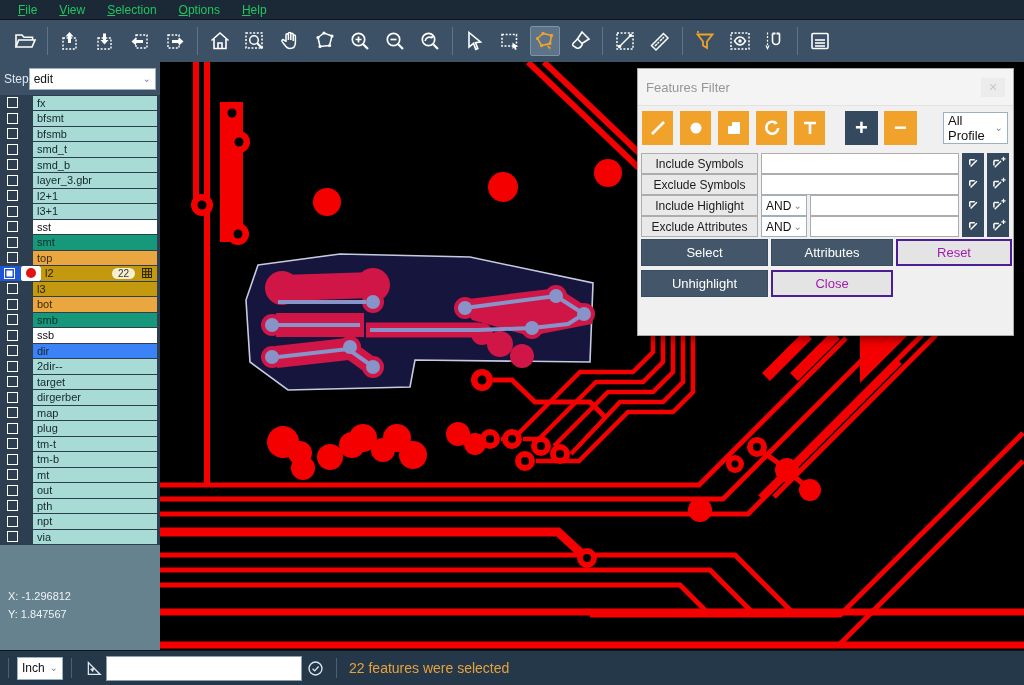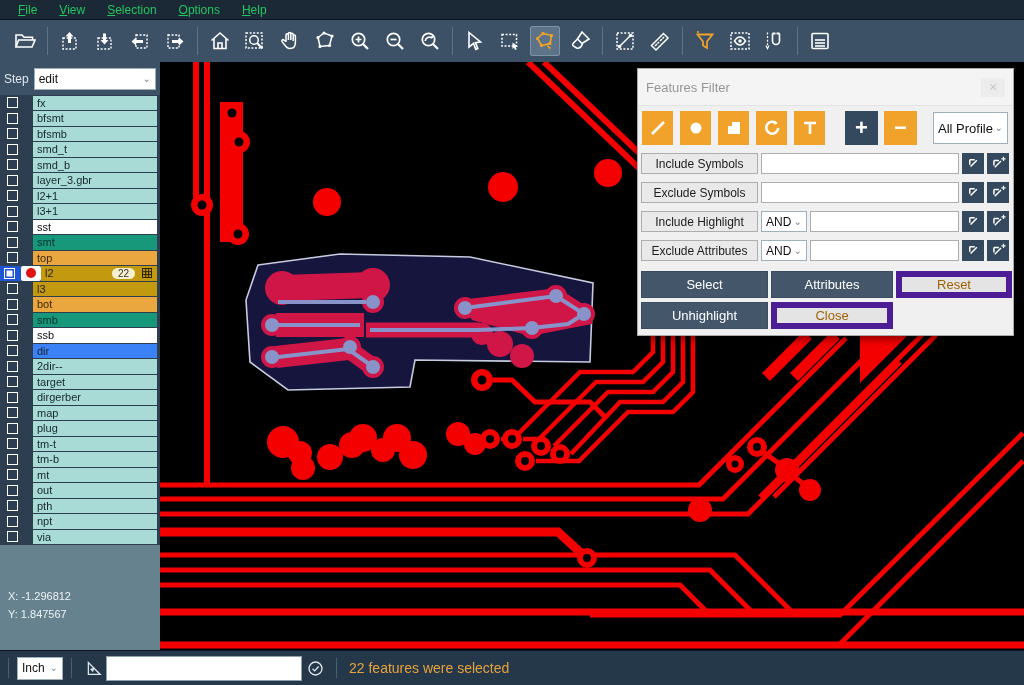--- a/index.html
+++ b/index.html
@@ -23,21 +23,21 @@
   .tb-group{display:flex;align-items:center;gap:5px;padding:0 5px}
   .tb-sep{width:1px;height:28px;background:#5f7487;margin:0 2px}
   .tb-btn{width:30px;height:30px;display:flex;align-items:center;justify-content:center;
     color:#fff;background:transparent;border:1px solid transparent;border-radius:2px}
   .tb-btn svg{width:24px;height:24px;display:block}
   .tb-btn.active{background:#5d7488;border-color:#7e93a5}
   .tb-btn.accent{color:var(--accent)}
 
   
   .sidebar{position:absolute;left:0;top:62px;width:160px;height:588px;background:#2c3e50;overflow:hidden}
-  .step-row{height:33px;background:var(--bar-bg);display:flex;align-items:center;padding:0 4px;gap:5px}
+  .step-row{height:33px;background:var(--bar-bg);display:flex;align-items:center;padding:0 4px;}
   .step-label{color:#dfe7ee;font-size:12px}
   .combo{background:#fff;border:1px solid #9fb0bd;height:22px;display:flex;align-items:center;
     justify-content:space-between;padding:0 4px;font-size:12px;color:#111;flex:1}
   .combo .chev{color:#7c8a95;font-size:10px;line-height:1}
   .layer-rows{padding-right:3px}
   .layer-group{margin-bottom:0}
   .layer-row{height:15.5px;display:flex;align-items:center}
   .cb-cell{width:33px;height:14.5px;display:flex;align-items:center;background:#2c3e50}
   .cb{width:11px;height:11px;border:1.5px solid #fff;margin-left:7px;background:transparent}
   .cb.checked{background:#fff;box-shadow:inset 0 0 0 1.5px #1e56d6}
@@ -69,36 +69,36 @@
   .dlg-close{width:24px;height:19px;background:#ececec;color:#c9c9c9;font-size:11px;
     display:flex;align-items:center;justify-content:center}
   .type-row{display:flex;align-items:center;padding:5px 5px 5px 4px}
   .type-btn{width:31px;height:34px;background:var(--accent);display:flex;align-items:center;
     justify-content:center;margin-right:7px}
   .type-btn svg{width:20px;height:20px}
   .pm-btn{width:33px;height:34px;display:flex;align-items:center;justify-content:center;
     font-size:22px;font-weight:bold;color:#fff}
   .pm-plus{background:var(--panel-dark);margin-left:13px}
   .pm-minus{background:var(--accent);margin-left:6px}
-  .profile-combo{margin-left:16px;width:84px;height:32px;font-size:13px}
+  .profile-combo{margin-left:26px;width:84px;height:32px;font-size:13px}
   .filter-rows{padding:3px 4px 0 3px}
-  .f-row{display:flex;align-items:center;height:21px;margin-bottom:8px}
+  .f-row{display:flex;align-items:center;height:21px;margin-bottom:0}
   .f-label{width:117px;height:21px;background:#e9e9e9;border:1px solid #adadad;
     display:flex;align-items:center;justify-content:center;font-size:12px;color:#1c1c1c}
   .f-and{width:46px;height:21px;margin-left:3px;flex:none}
   .f-input{flex:1;height:21px;border:1px solid #adadad;background:#fff;margin-left:3px;
     font-size:12px;padding:0 4px;min-width:0}
   .f-arrow{width:22px;height:21px;background:var(--panel-dark);margin-left:3px;flex:none;
     display:flex;align-items:center;justify-content:center}
   .f-arrow svg{width:15px;height:15px}
   .action-grid{display:grid;grid-template-columns:127px 122px 116px;grid-auto-rows:27px;
     gap:4px 3px;padding:2px 4px 0 3px}
   .act-btn{display:flex;align-items:center;justify-content:center;font-size:13px}
   .act-dark{background:#44576a;color:#fff;border:1px solid #3a4c5d}
-  .act-light{background:#e4e4e4;color:#a16207;border:6px solid #4c1d95}
+  .act-light{background:#e4e4e4;color:#a21caf;border:2px solid #4c1d95}
 
   
   .statusbar{position:absolute;left:0;top:650px;width:1024px;height:35px;background:#24384a;
     display:flex;align-items:center;border-top:1px solid #0d151d}
   .sb-sep{width:1px;height:20px;background:#4a5f70;margin:0 8px}
   .units-combo{width:46px;height:23px;font-size:12px;flex:none}
   .sb-ic{color:#dfe7ee;display:flex;align-items:center;justify-content:center;width:26px}
   .sb-ic svg{width:19px;height:19px}
   .cmd-input{width:196px;height:25px;border:1px solid #8fa0ad;background:#fff;font-size:12px;padding:0 4px}
   .sb-msg{color:#e8a23c;font-size:14px;margin-left:4px}

